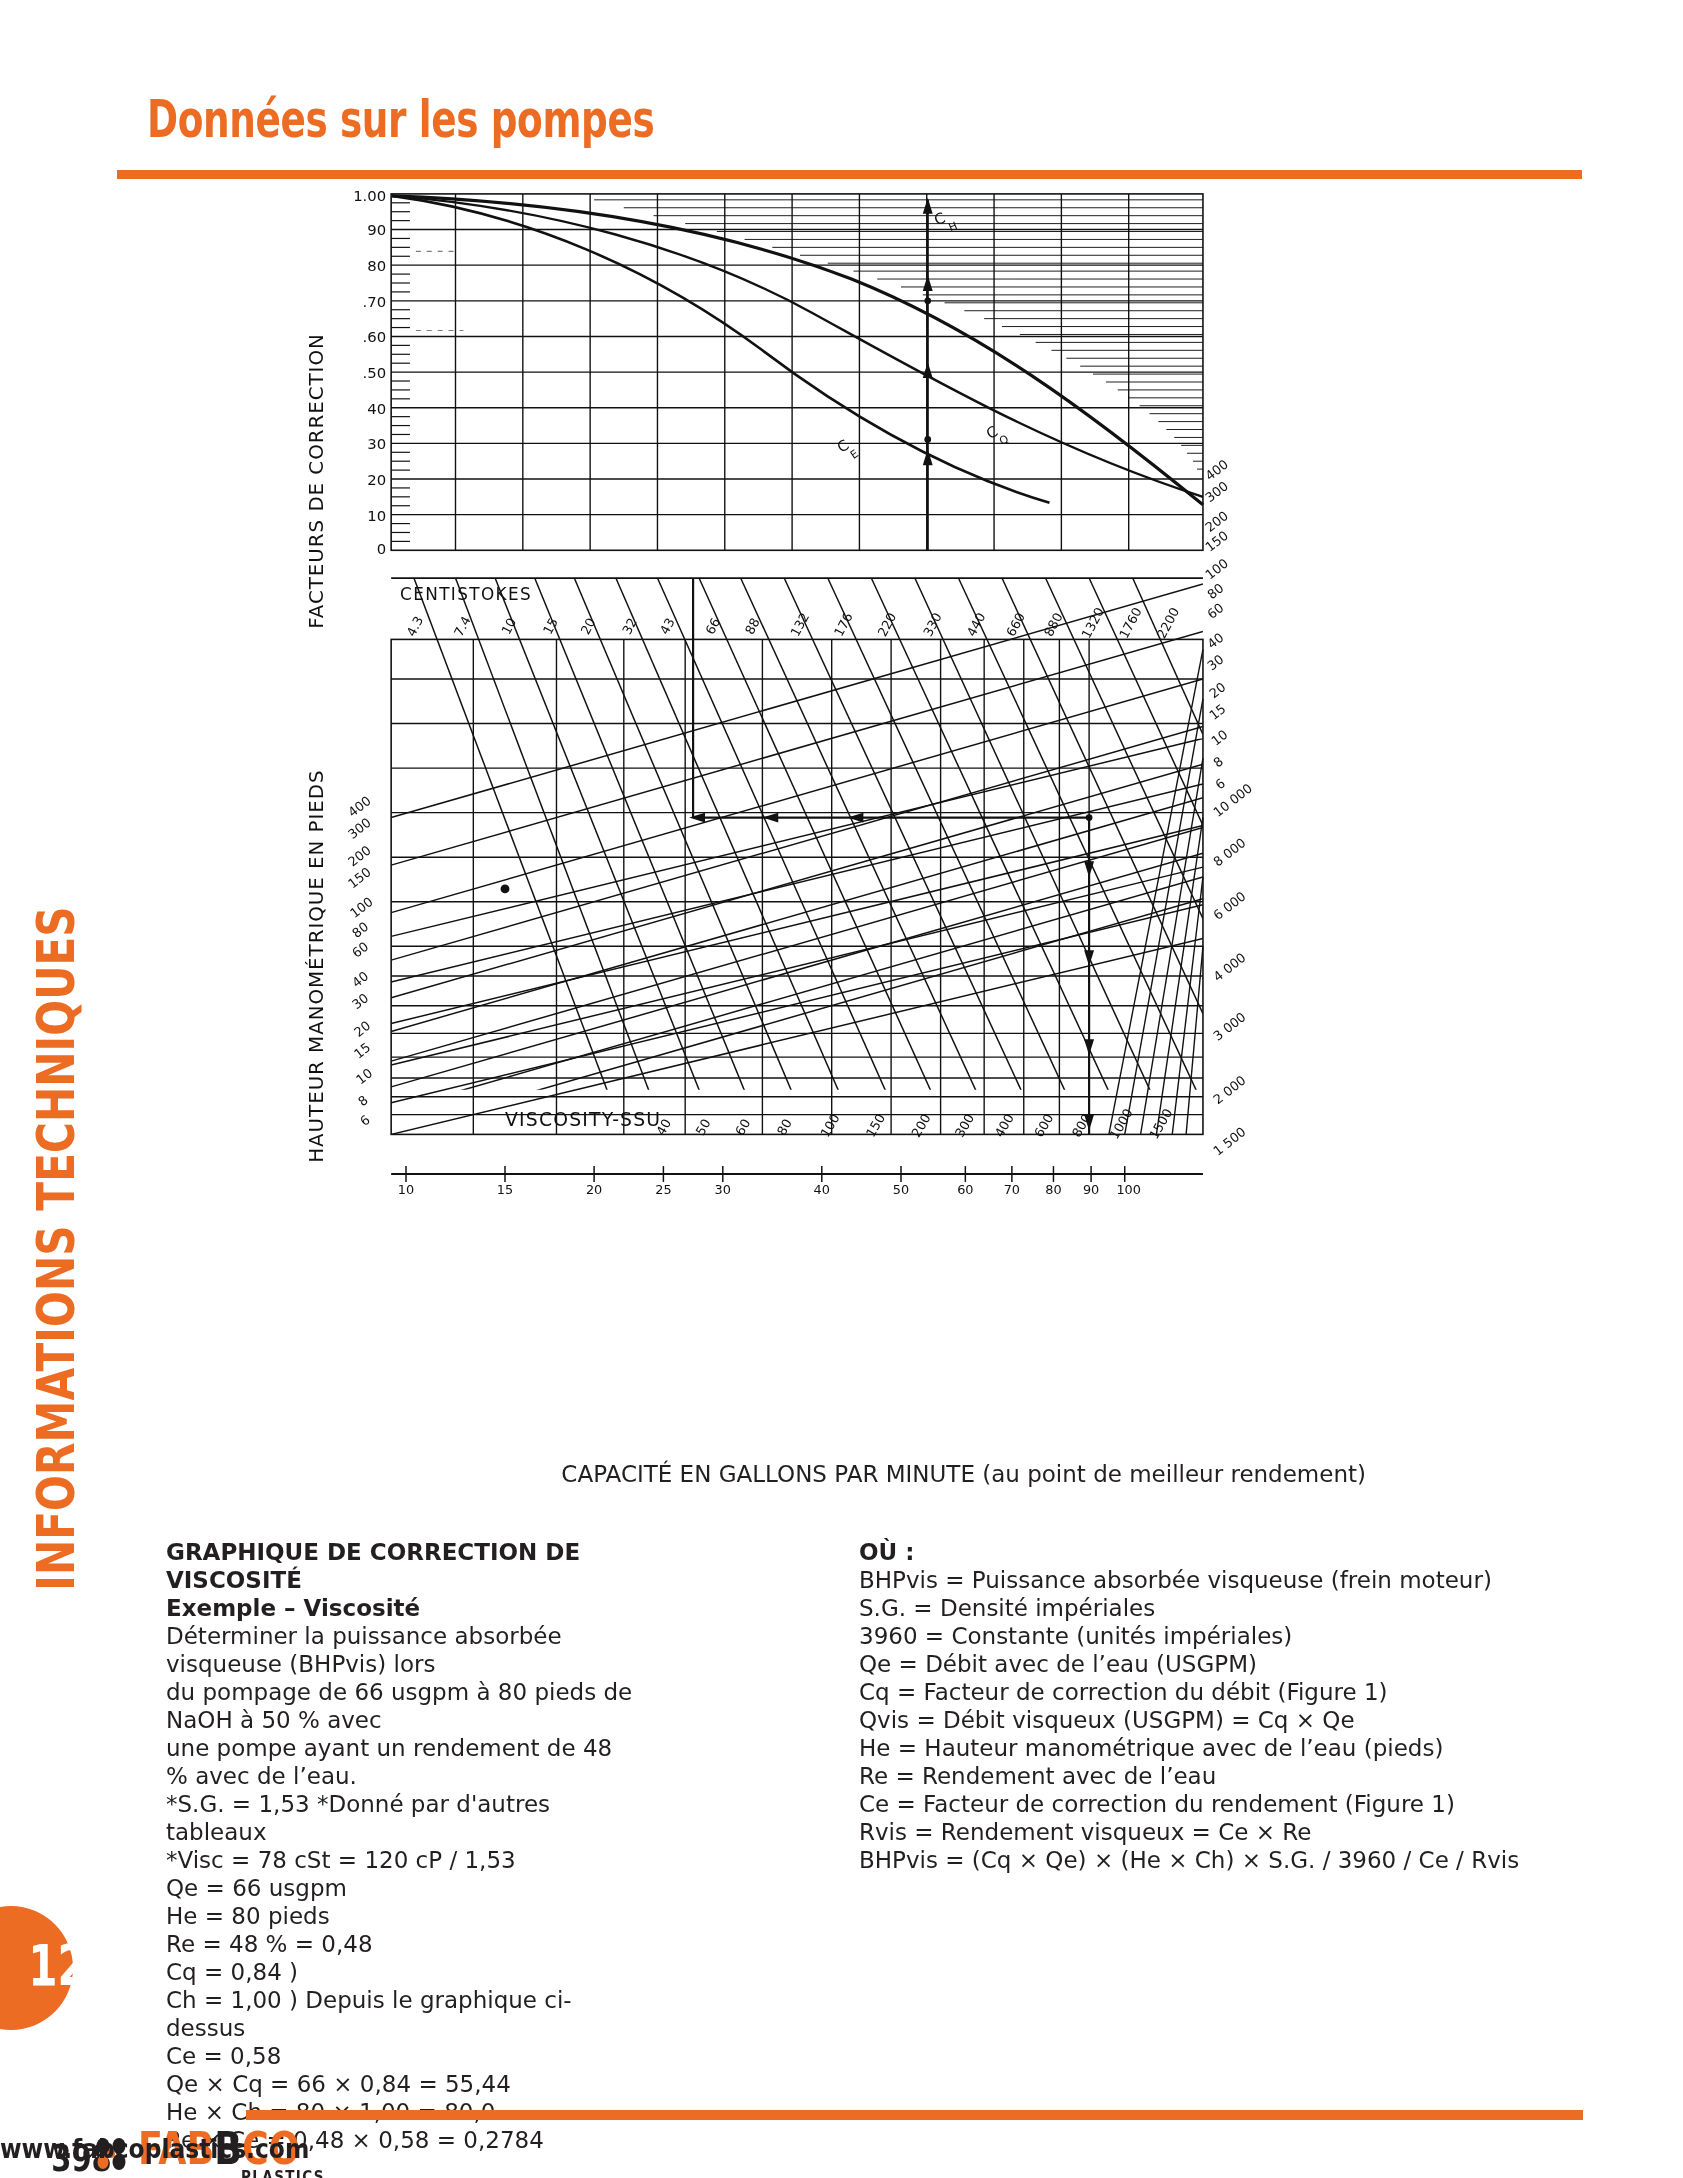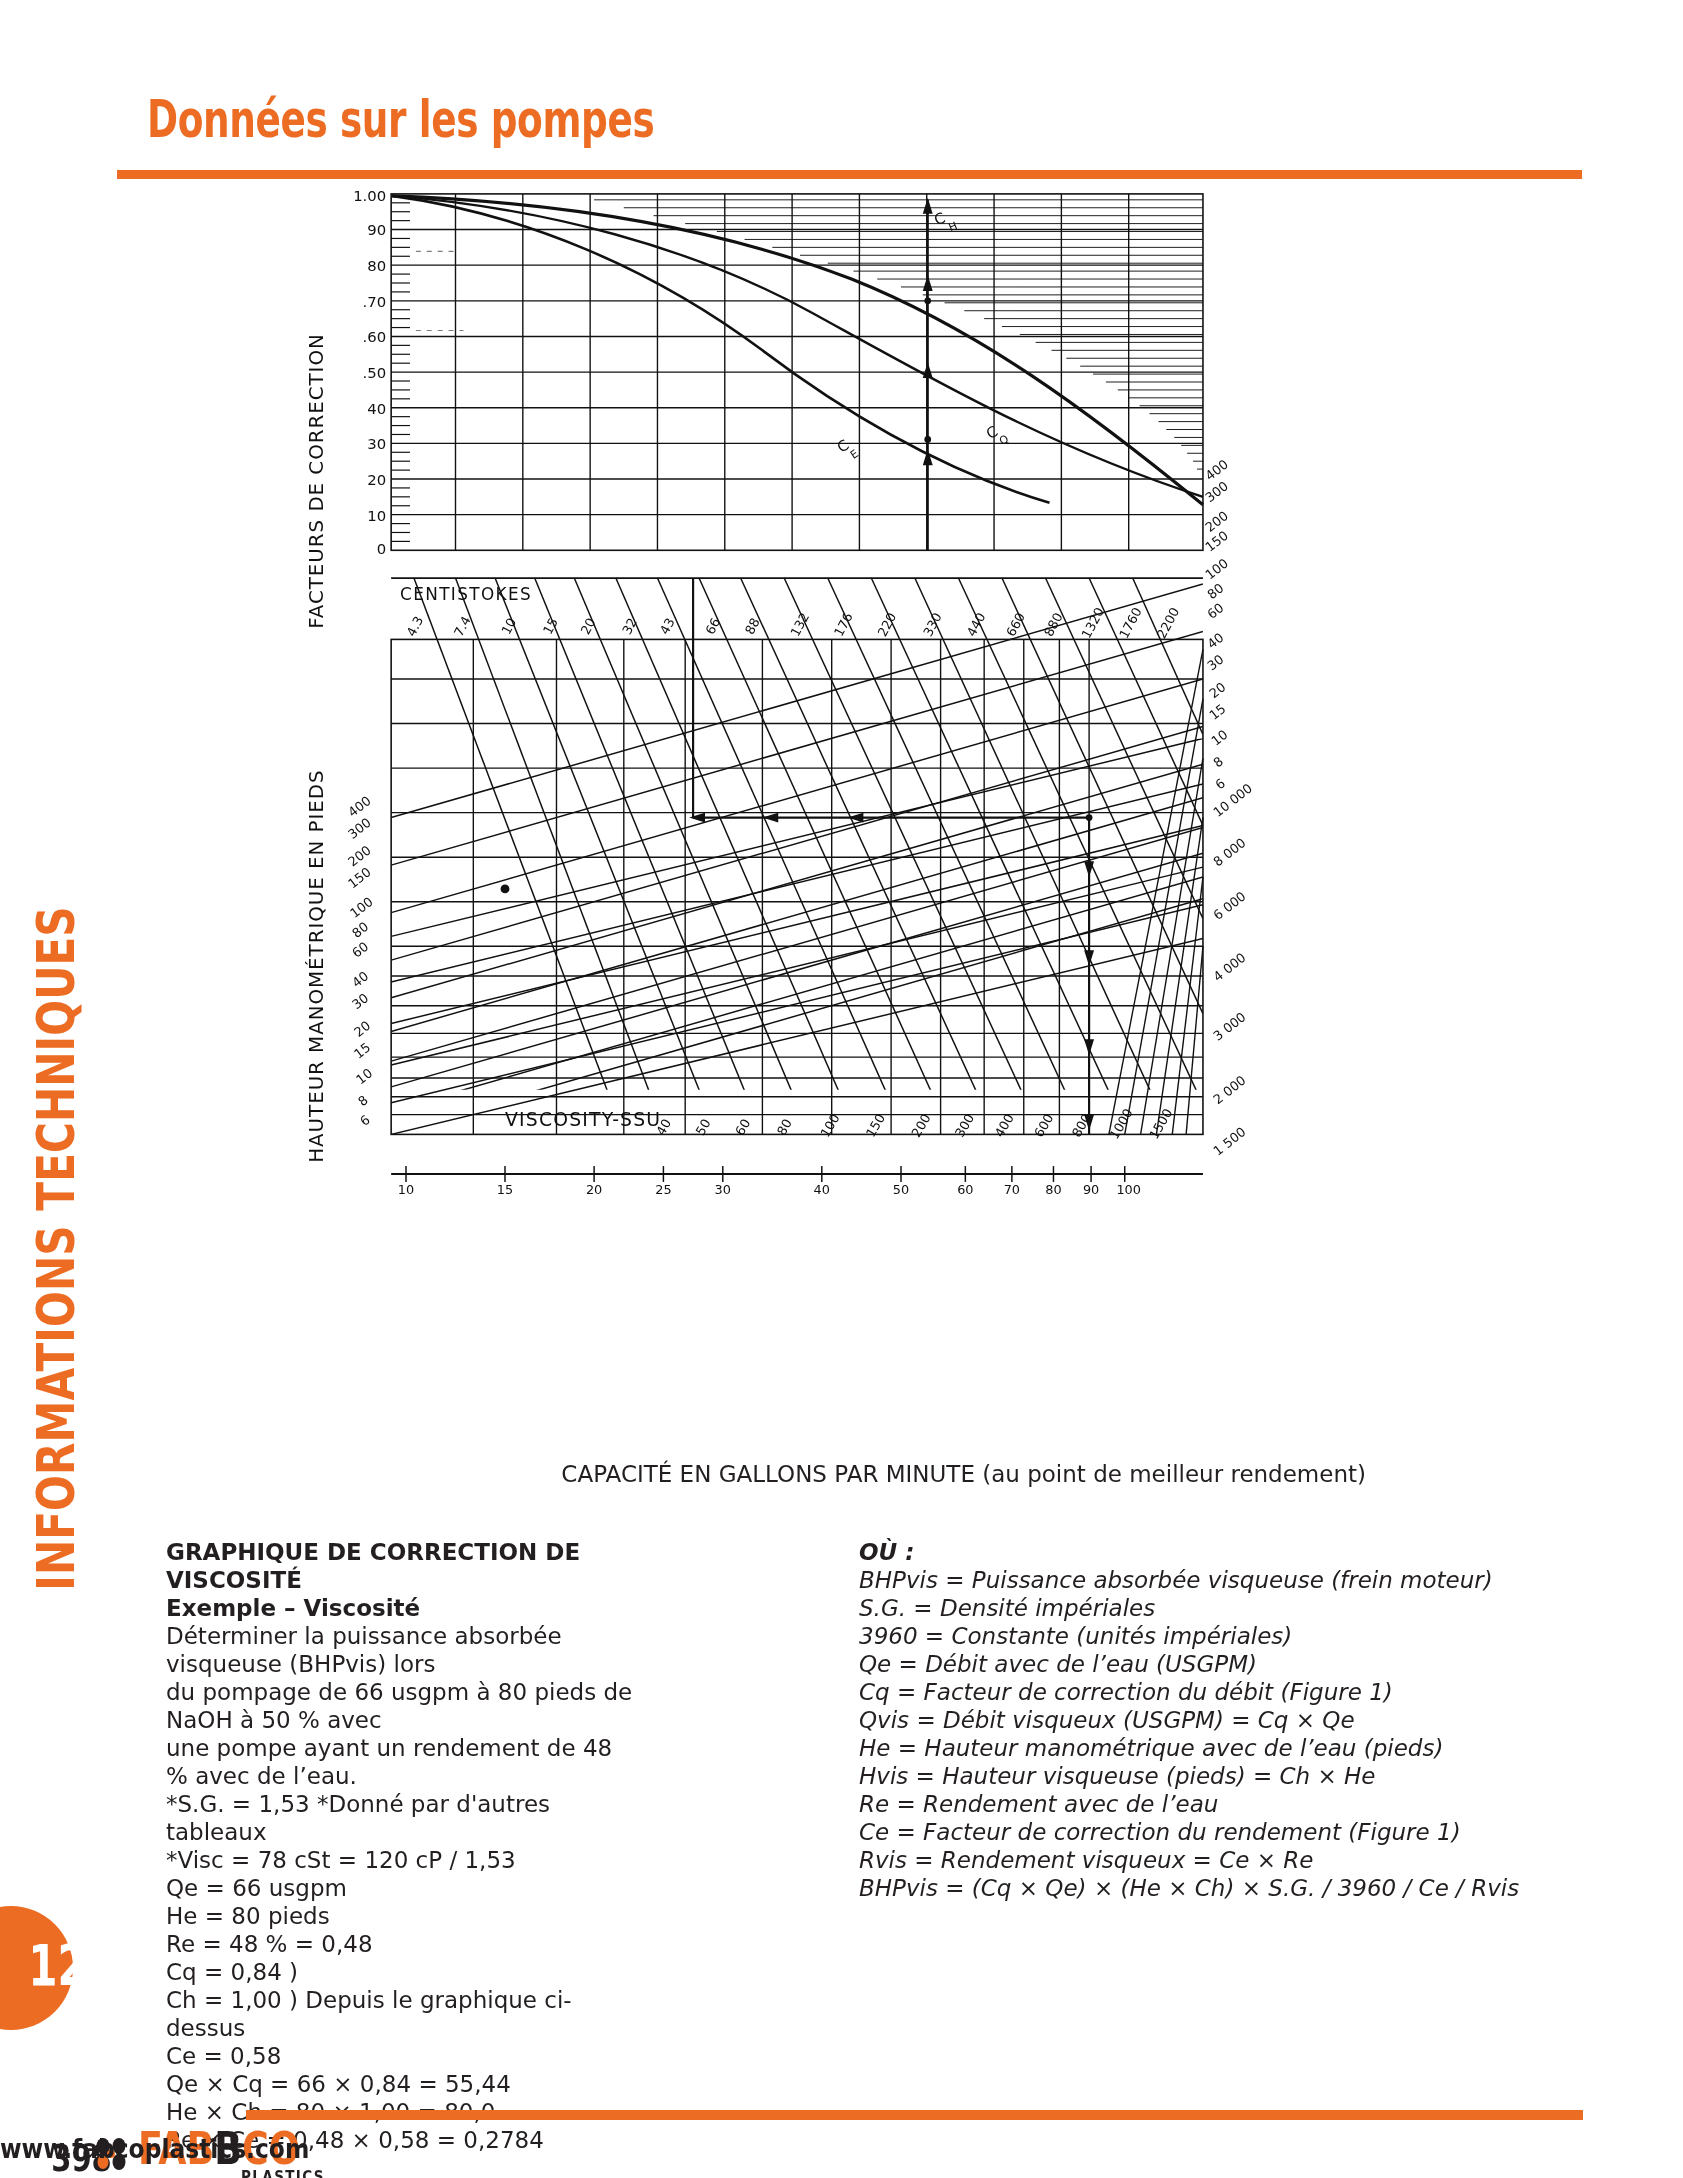--- a/index.html
+++ b/index.html
@@ -73,21 +73,21 @@
   #chart{position:absolute;left:297px;top:184px;width:1010px;height:1287px;}
   #chart svg{display:block;}
   #chart-caption{
     position:absolute;left:297px;top:1461px;width:1069px;
     font-size:23px;color:#231f20;text-align:right;white-space:nowrap;
   }
 
   
   .col{position:absolute;font-size:23px;line-height:28px;color:#231f20;}
   #col-left{left:166px;top:1538px;width:475px;}
-  #col-right{left:859px;top:1538px;width:713px;font-style:italic;}
+  #col-right{left:859px;top:1538px;width:713px;}
   .col .h{font-weight:bold;}
   .col p{margin:0;white-space:pre-wrap;}
 </style>
 </head>
 <body>
 
 <div class="page">
 
   <div id="page-title">Données sur les pompes</div>
   <div id="header-rule"></div>
@@ -511,21 +511,20 @@
 
   <div class="col" id="col-right">
     <p class="h">OÙ :</p>
     <p>BHPvis = Puissance absorbée visqueuse (frein moteur)</p>
     <p>S.G. = Densité impériales</p>
     <p>3960 = Constante (unités impériales)</p>
     <p>Qe = Débit avec de l’eau (USGPM)</p>
     <p>Cq = Facteur de correction du débit (Figure 1)</p>
     <p>Qvis = Débit visqueux (USGPM) = Cq × Qe</p>
     <p>He = Hauteur manométrique avec de l’eau (pieds)</p>
-    <p>Hvis = Hauteur visqueuse (pieds) = Ch × He</p>
     <p>Re = Rendement avec de l’eau</p>
     <p>Ce = Facteur de correction du rendement (Figure 1)</p>
     <p>Rvis = Rendement visqueux = Ce × Re</p>
     <p>BHPvis = (Cq × Qe) × (He × Ch) × S.G. / 3960 / Ce / Rvis</p>
   </div>
 
   <div id="footer-rule"></div>
   <div id="footer-page">398</div>
 
   <div id="footer-logo">

